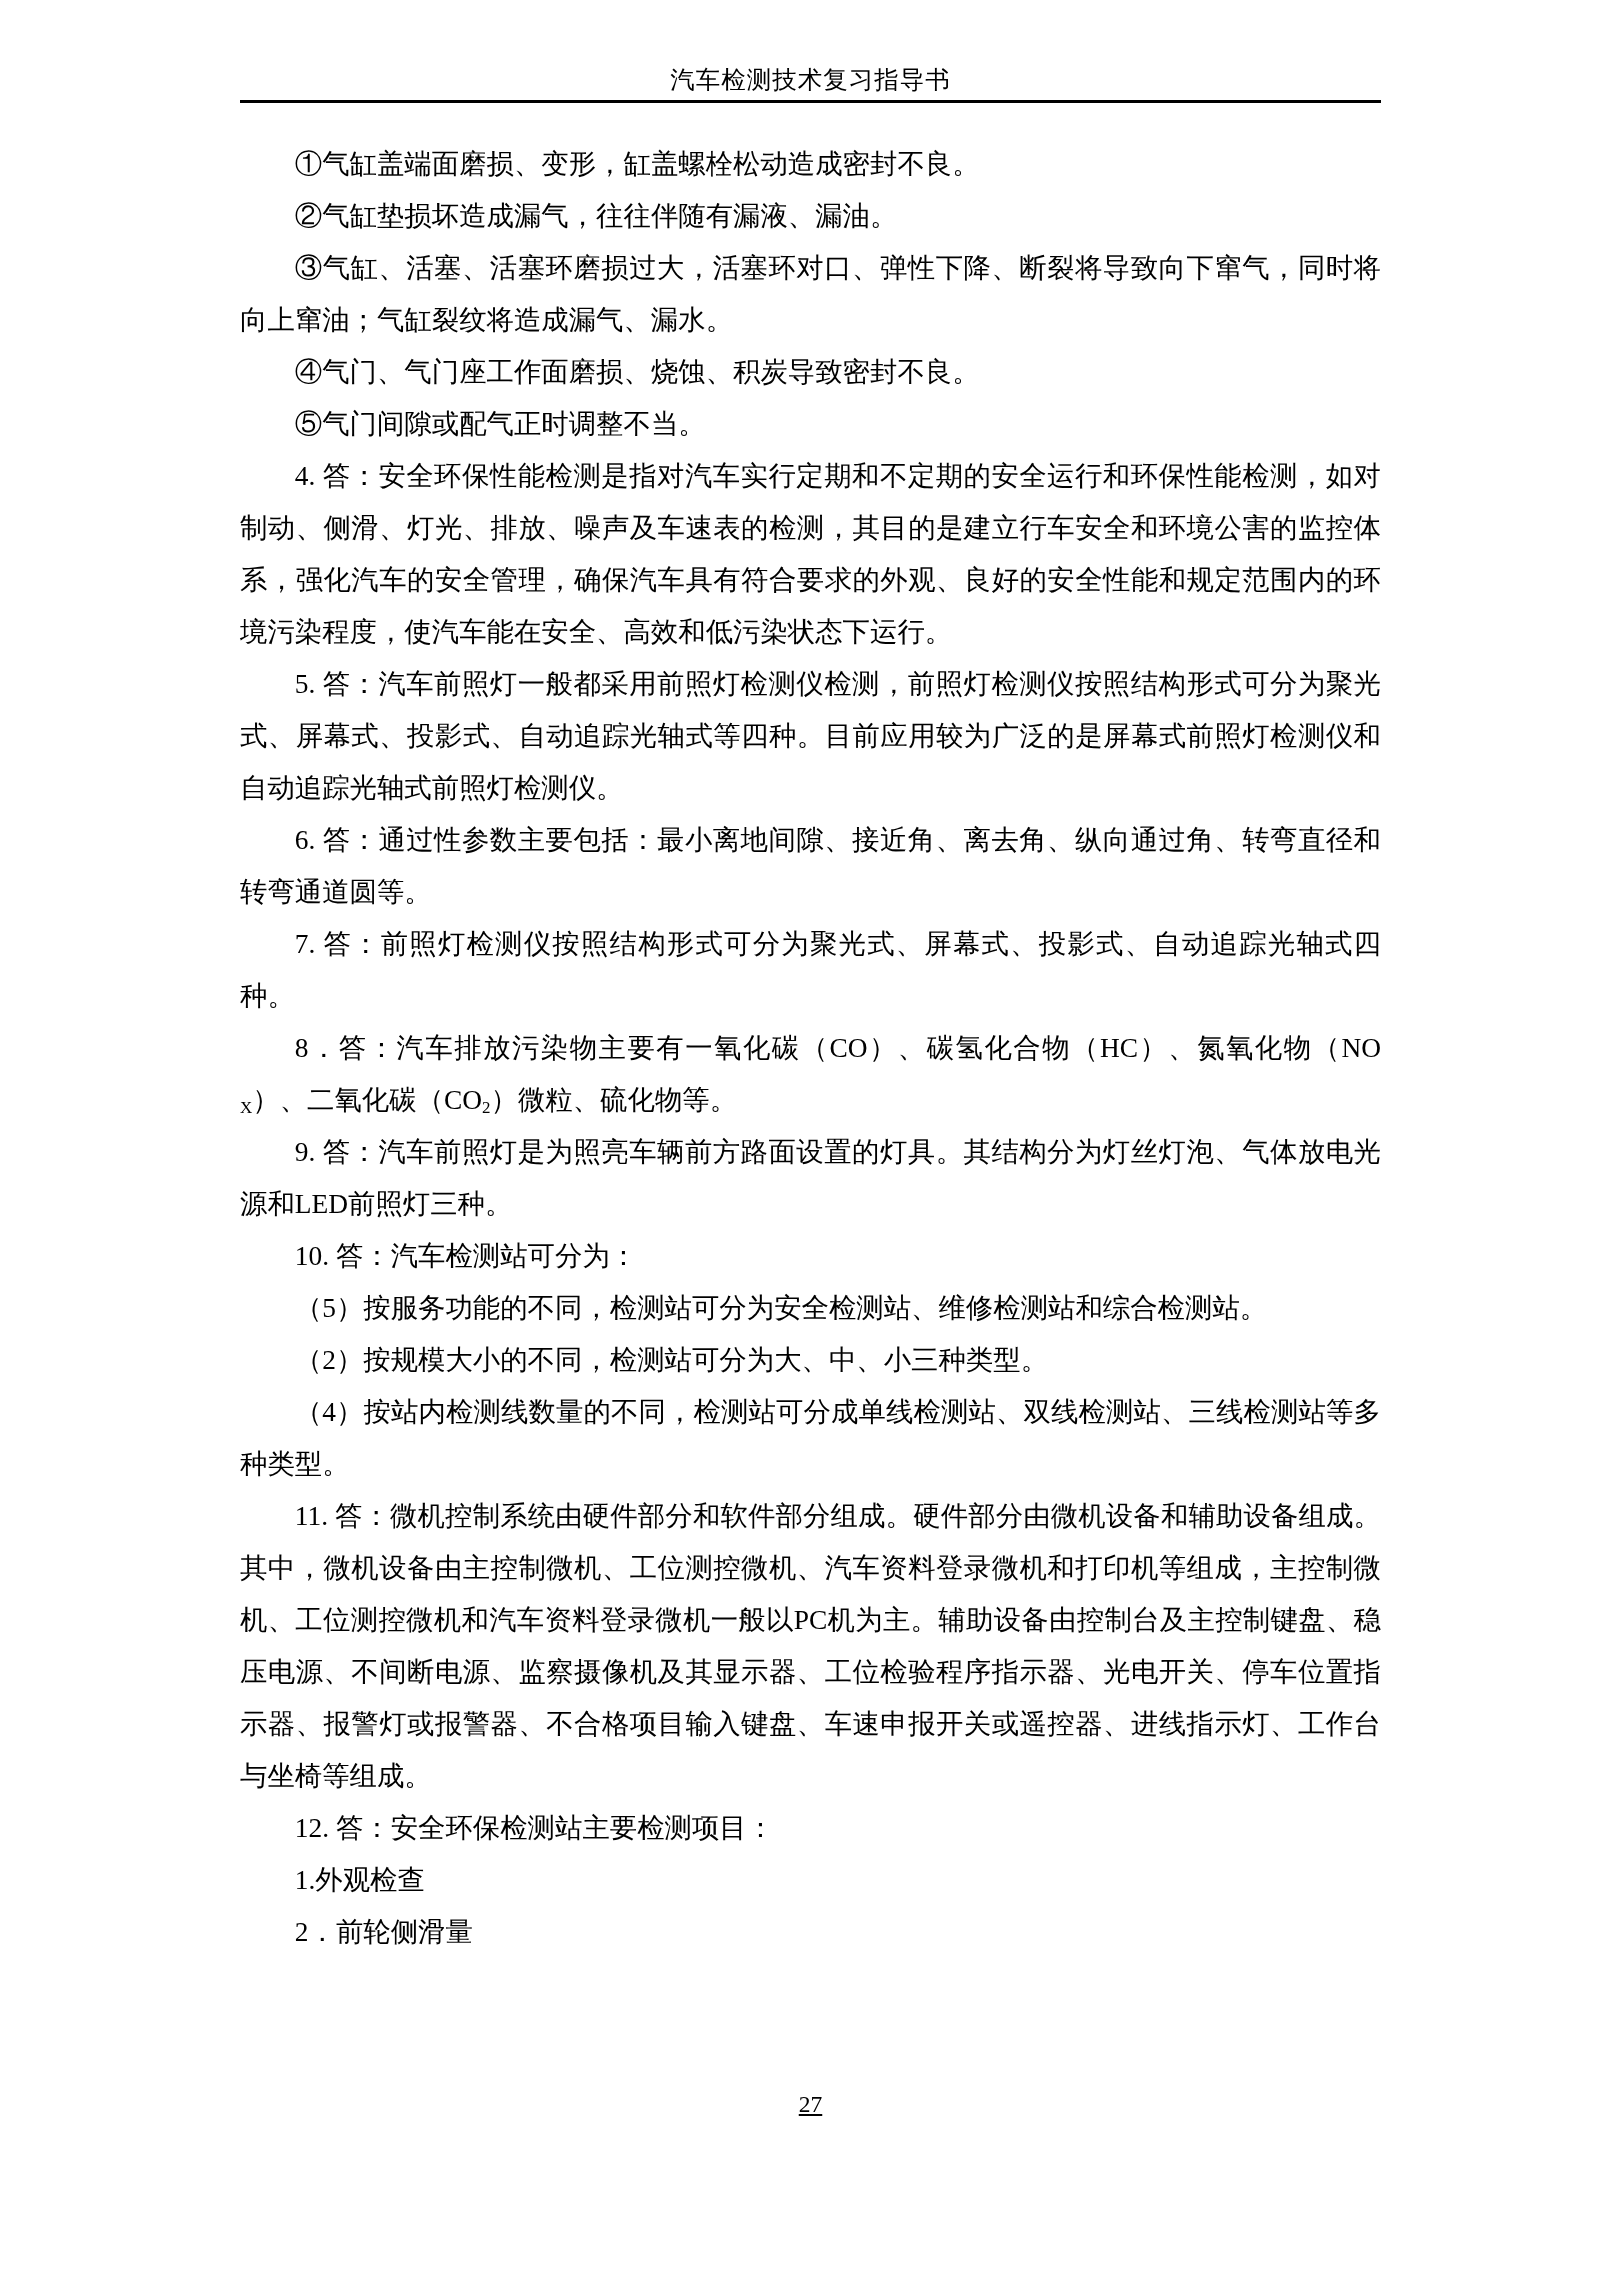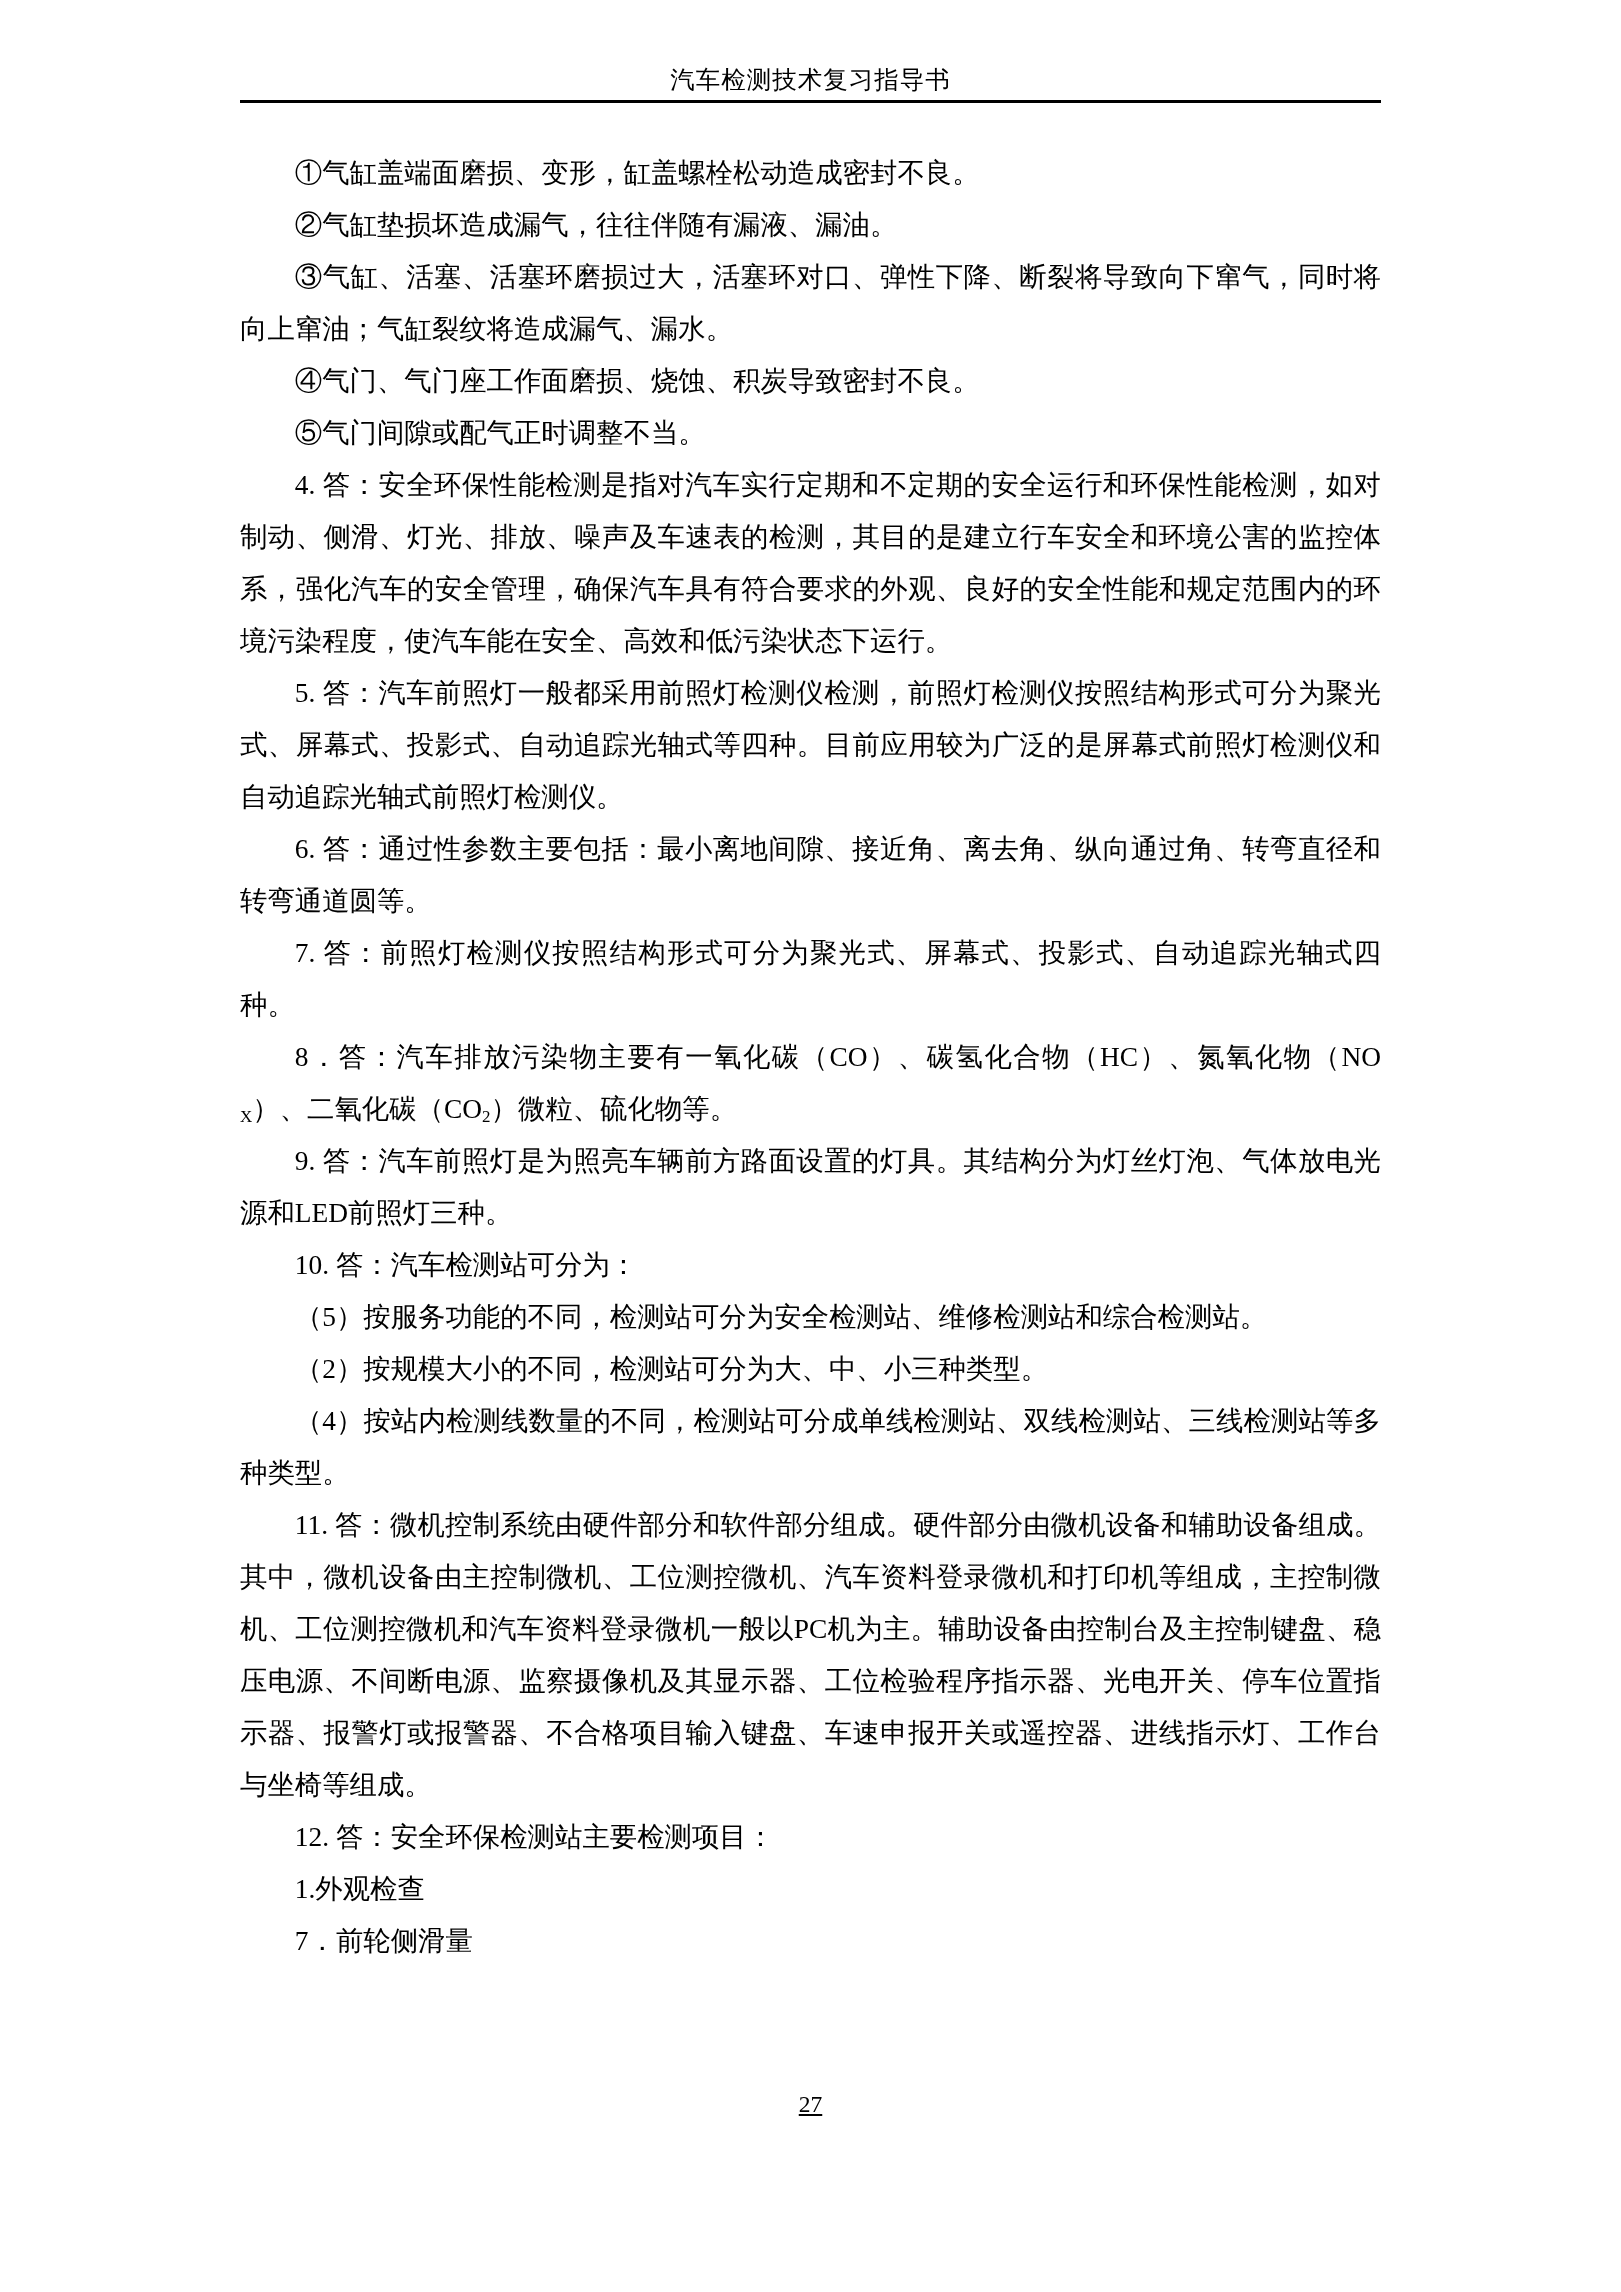--- a/index.html
+++ b/index.html
@@ -23,21 +23,21 @@
     line-height: 29px;
     letter-spacing: 1px;
     display: inline-block;
   }
   .header-rule {
     margin: 5.9px 240px 0 240px;
     height: 0;
     border-bottom: 3.9px solid #000000;
   }
   .doc-body {
-    margin: 9px 240px;
+    margin: 0 240px;
     padding-top: 35px;
     width: 1141px;
     font-size: 27.4px;
     line-height: 52px;
     text-align: justify;
   }
   .doc-body p.para {
     text-indent: 2em;
     margin: 0;
     word-break: break-all;
@@ -81,21 +81,21 @@
       <p class="para"><span>7. 答：前照灯检测仪按照结构形式可分为聚光式、屏幕式、投影式、自动追踪光轴式四种。</span></p>
       <p class="para"><span>8．答：汽车排放污染物主要有一氧化碳（CO）、碳氢化合物（HC）、氮氧化物（NO</span><sub>X</sub><span>）、二氧化碳（CO</span><sub>2</sub><span>）微粒、硫化物等。</span></p>
       <p class="para"><span>9. 答：汽车前照灯是为照亮车辆前方路面设置的灯具。其结构分为灯丝灯泡、气体放电光源和LED前照灯三种。</span></p>
       <p class="para"><span>10. 答：汽车检测站可分为：</span></p>
       <p class="para"><span>（5）按服务功能的不同，检测站可分为安全检测站、维修检测站和综合检测站。</span></p>
       <p class="para"><span>（2）按规模大小的不同，检测站可分为大、中、小三种类型。</span></p>
       <p class="para"><span>（4）按站内检测线数量的不同，检测站可分成单线检测站、双线检测站、三线检测站等多种类型。</span></p>
       <p class="para"><span>11. 答：微机控制系统由硬件部分和软件部分组成。硬件部分由微机设备和辅助设备组成。其中，微机设备由主控制微机、工位测控微机、汽车资料登录微机和打印机等组成，主控制微机、工位测控微机和汽车资料登录微机一般以PC机为主。辅助设备由控制台及主控制键盘、稳压电源、不间断电源、监察摄像机及其显示器、工位检验程序指示器、光电开关、停车位置指示器、报警灯或报警器、不合格项目输入键盘、车速申报开关或遥控器、进线指示灯、工作台与坐椅等组成。</span></p>
       <p class="para"><span>12. 答：安全环保检测站主要检测项目：</span></p>
       <p class="para"><span>1.外观检查</span></p>
-      <p class="para"><span>7．前轮侧滑量</span></p>
+      <p class="para"><span>2．前轮侧滑量</span></p>
     </div>
 
   <div class="page-footer">
     <span>27</span>
   </div>
 
 </div>
 
 
 </body></html>

